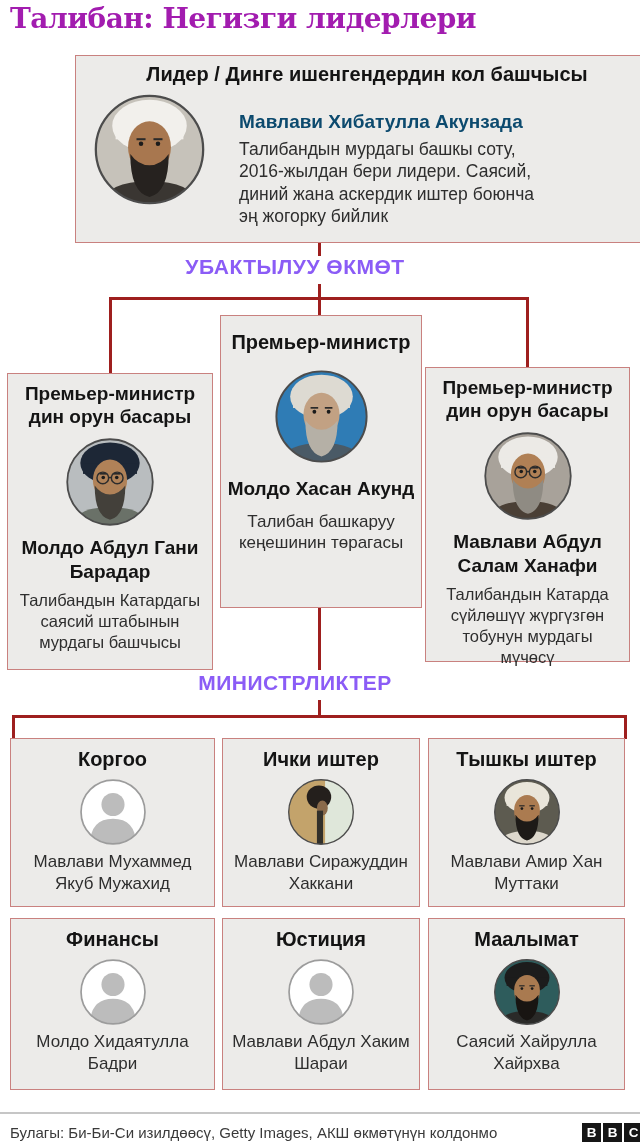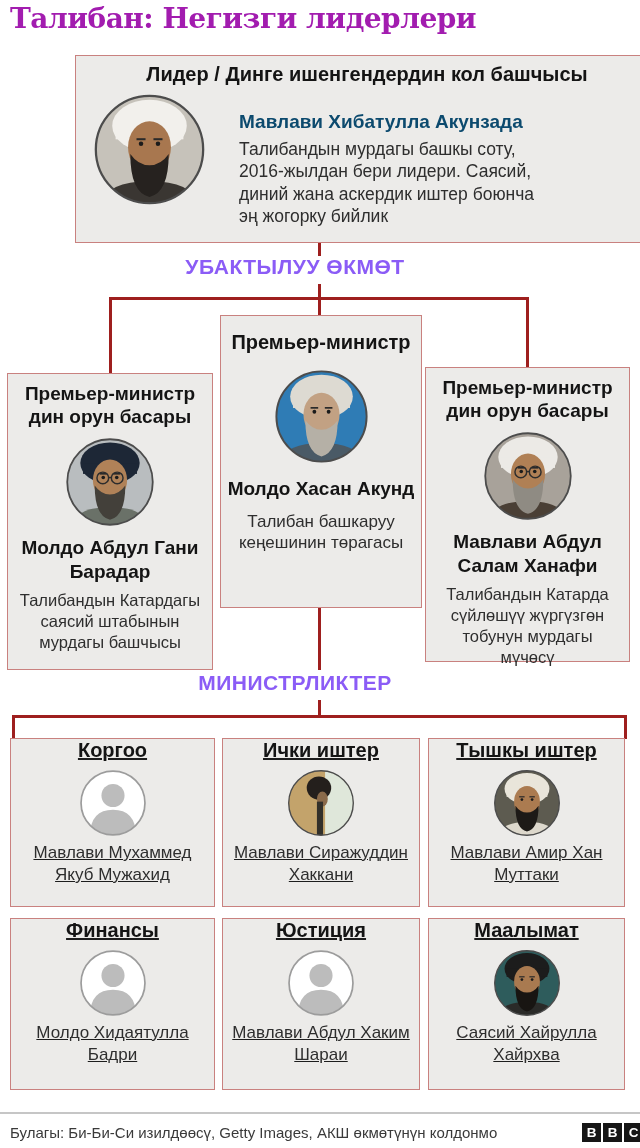--- a/index.html
+++ b/index.html
@@ -33,21 +33,21 @@
   .gcard{padding-top:8px;}
   .gtitle{font-size:19px;font-weight:bold;line-height:1.22;color:#141414;}
   .gcard.center .gtitle{margin-top:6px;font-size:20px;}
   .gphoto{width:90px;height:90px;margin:9px auto 0;}
   .gcard.center .gphoto{width:95px;height:95px;margin-top:15px;}
   .gname{font-size:19px;font-weight:bold;line-height:1.22;margin-top:9px;color:#141414;}
   .gcard.center .gname{margin-top:13px;}
   .gdesc{font-size:16.5px;line-height:1.27;margin:7px 8px 0;color:#2e2e2e;}
   .gcard.center .gdesc{font-size:17px;margin-top:10px;}
   
-  .mcard{text-decoration:underline;}
+  .mcard{padding-top:9px;}
   .mtitle{font-size:20px;font-weight:bold;color:#141414;}
   .mphoto{width:68px;height:68px;margin:7px auto 5px;}
   .mname{font-size:17px;line-height:1.3;margin:0 6px;color:#2e2e2e;}
   .portrait svg{display:block;width:100%;height:100%;}
   
   .footer-line{position:absolute;left:0;top:1112px;width:640px;height:2px;background:#c6c6c6;}
   .footer-text{position:absolute;left:10px;top:1124px;font-size:15px;color:#3a3a3a;}
   .bbc-logo{position:absolute;left:582px;top:1123px;display:flex;gap:2px;}
   .bbc-sq{
     width:19px;height:19px;background:#161616;color:#fff;display:flex;

